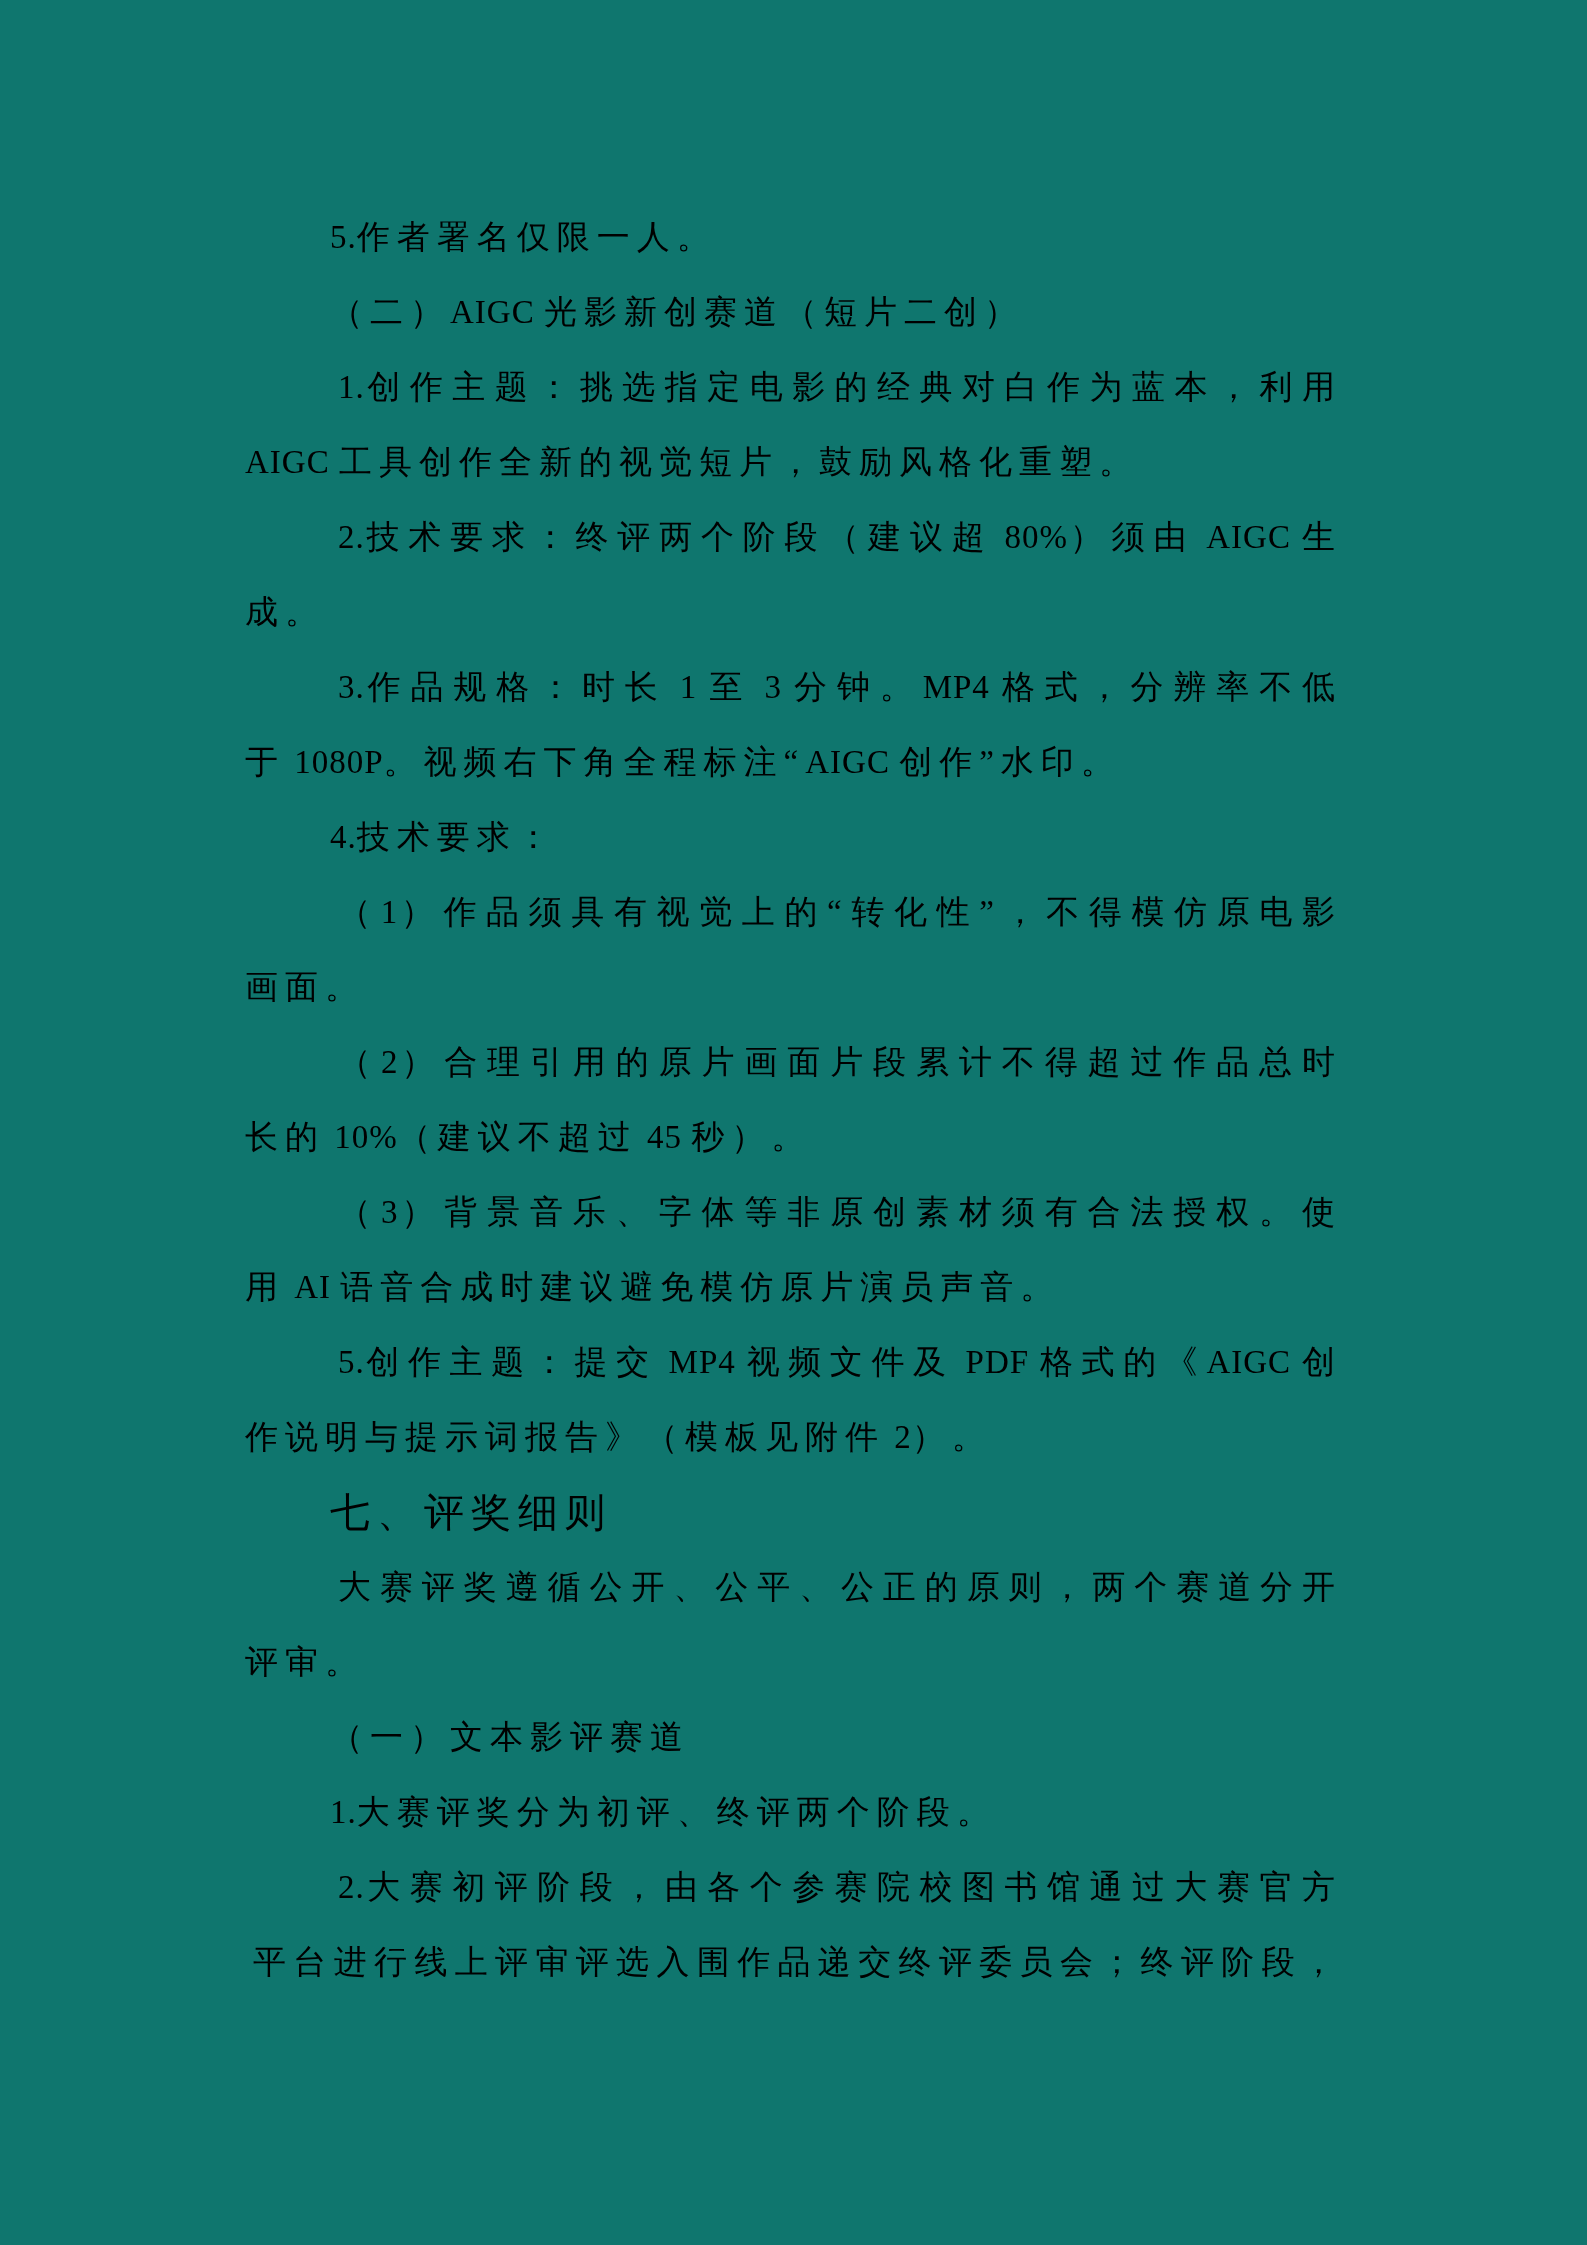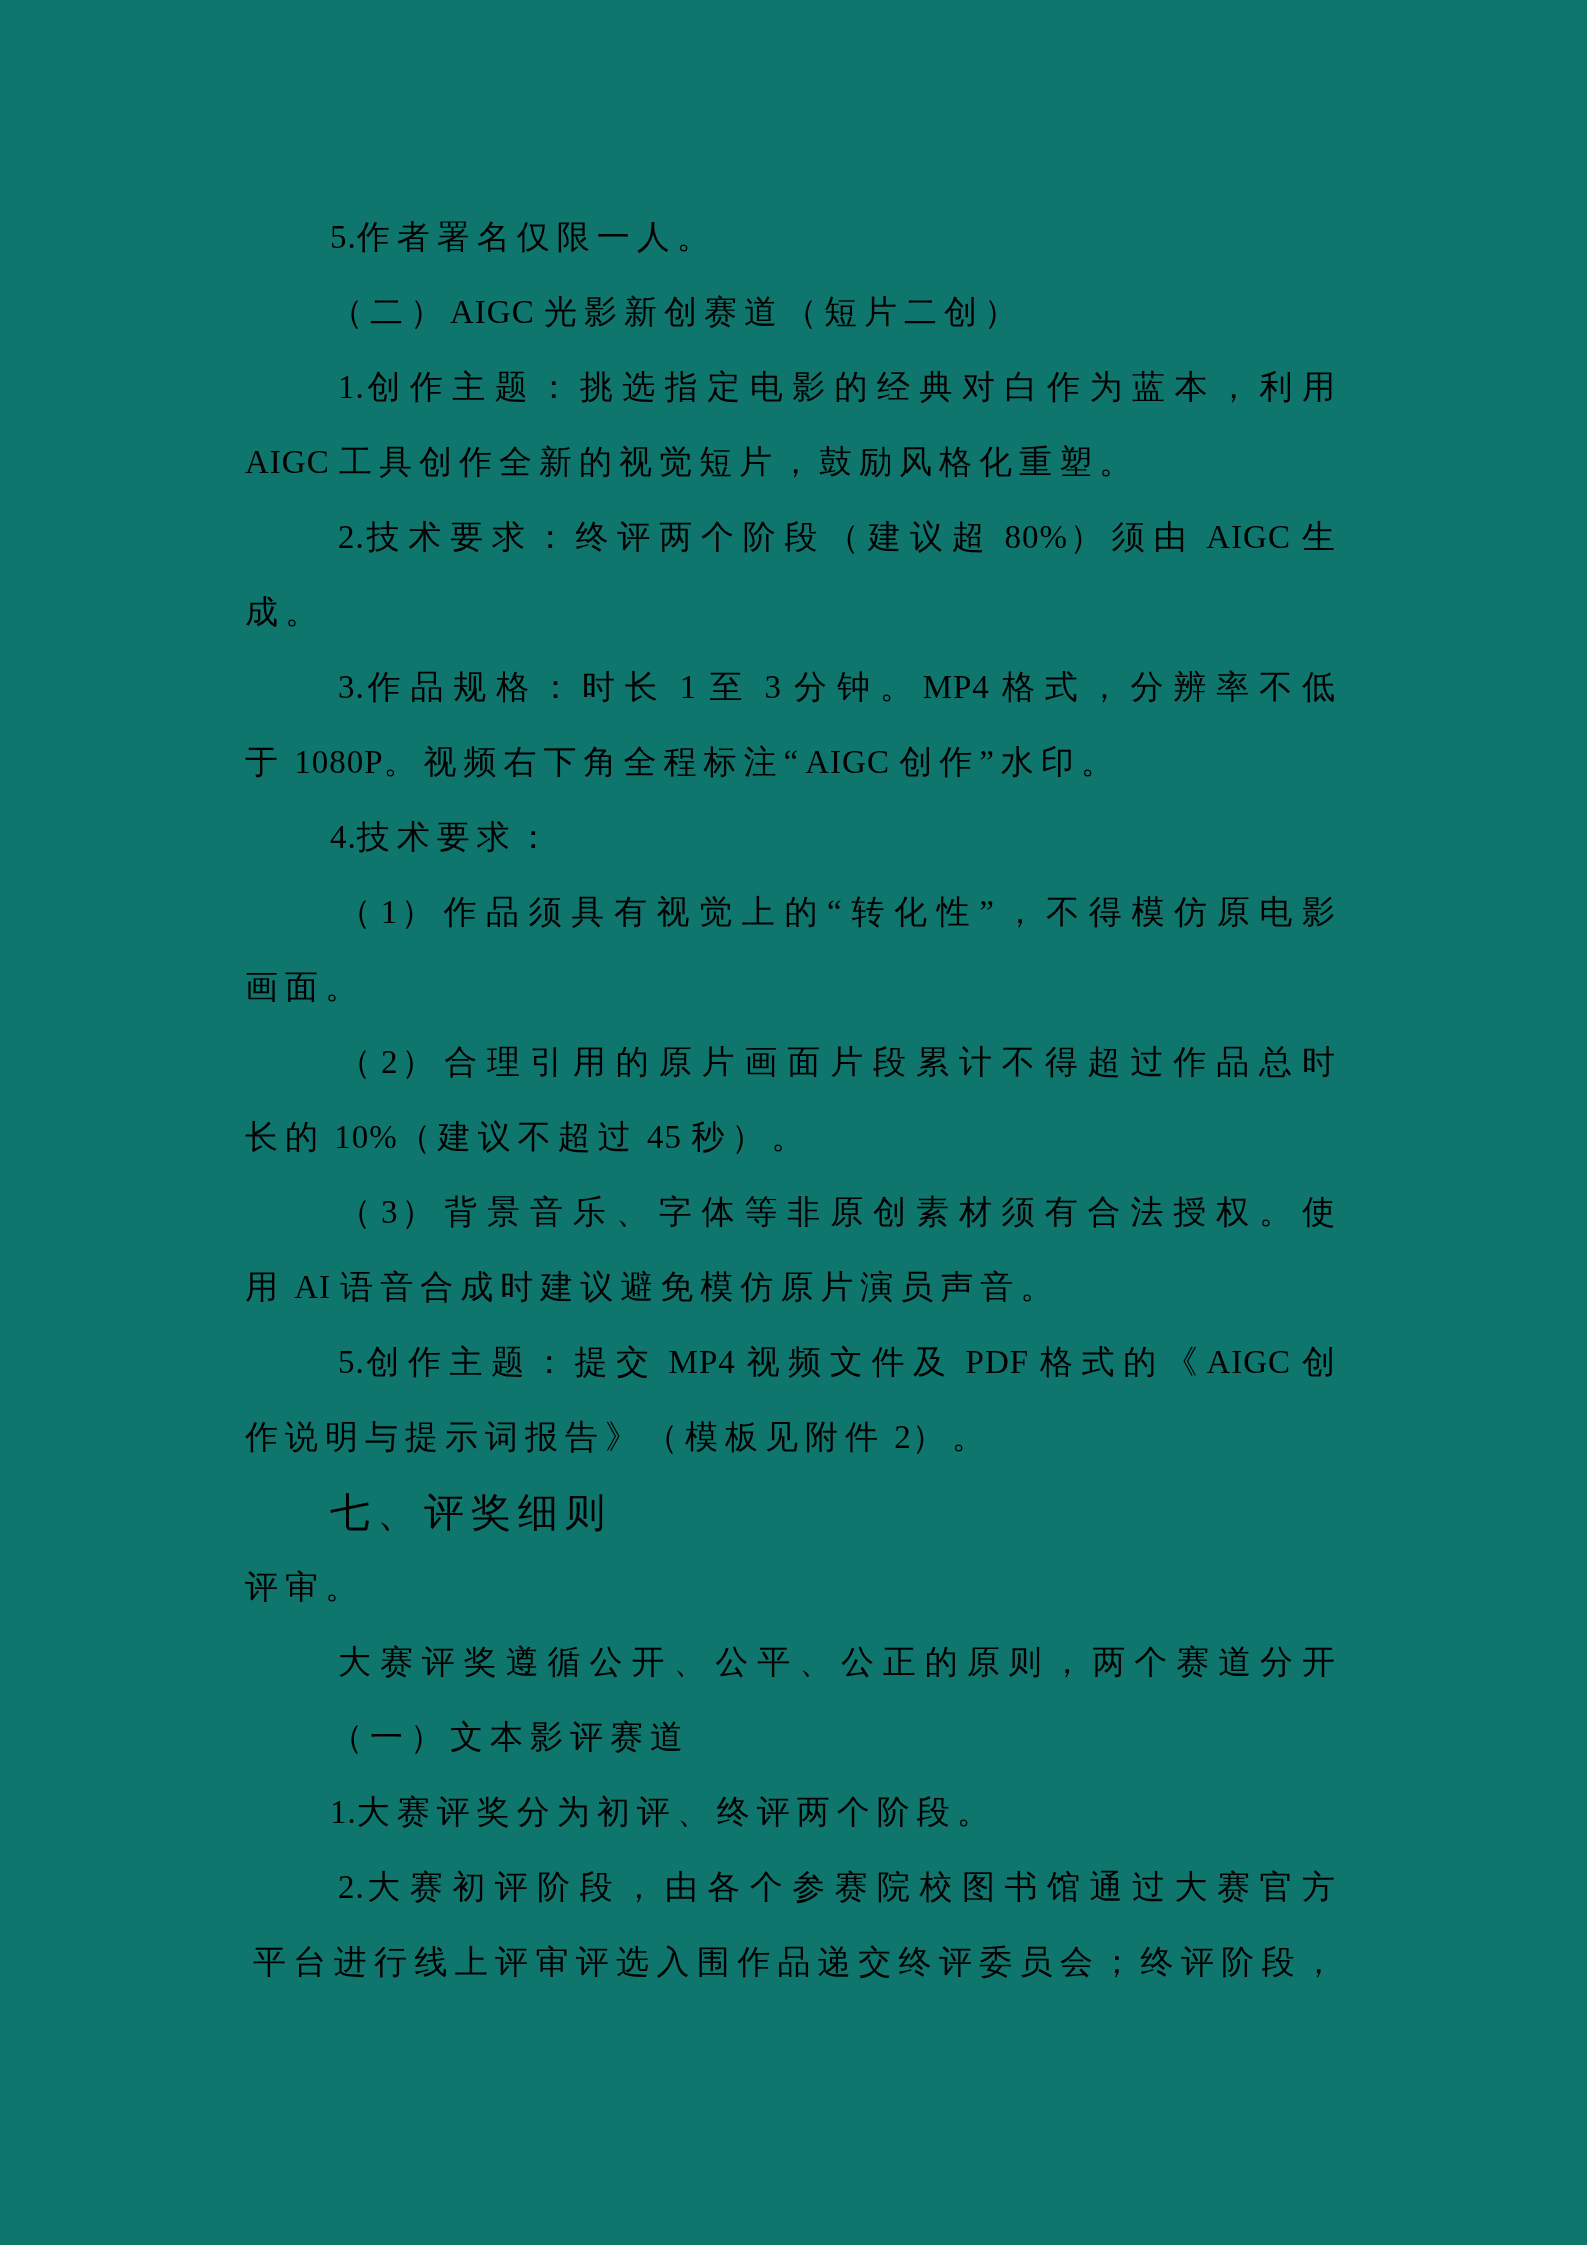--- a/index.html
+++ b/index.html
@@ -70,20 +70,20 @@
       <div class="line body indent"><span class="seg b"><span class="lat">4.</span><span>技术要求：</span></span></div>
       <div class="line body indent fill"><span class="seg"><span>（</span><span class="lat">1</span><span>）作品须具有视觉上的“转化性”，不得模仿原电影</span></span></div>
       <div class="line body"><span class="seg"><span>画面。</span></span></div>
       <div class="line body indent fill"><span class="seg"><span>（</span><span class="lat">2</span><span>）合理引用的原片画面片段累计不得超过作品总时</span></span></div>
       <div class="line body"><span class="seg"><span>长的</span><span class="lat"> 10%</span><span>（建议不超过</span><span class="lat"> 45 </span><span>秒）。</span></span></div>
       <div class="line body indent fill"><span class="seg"><span>（</span><span class="lat">3</span><span>）背景音乐、字体等非原创素材须有合法授权。使</span></span></div>
       <div class="line body"><span class="seg"><span>用</span><span class="lat"> AI </span><span>语音合成时建议避免模仿原片演员声音。</span></span></div>
       <div class="line body indent fill"><span class="seg b"><span class="lat">5.</span><span>创作主题：</span></span><span class="seg"><span>提交</span><span class="lat"> MP4 </span><span>视频文件及</span><span class="lat"> PDF </span><span>格式的《</span><span class="lat">AIGC </span><span>创</span></span></div>
       <div class="line body"><span class="seg"><span>作说明与提示词报告》（模板见附件</span><span class="lat"> 2</span><span>）。</span></span></div>
       <div class="line h1 indent"><span class="seg b"><span>七、评奖细则</span></span></div>
+      <div class="line body indent fill"><span class="seg"><span>大赛评奖遵循公开、公平、公正的原则，两个赛道分开</span></span></div>
       <div class="line body"><span class="seg"><span>评审。</span></span></div>
-      <div class="line body indent fill"><span class="seg"><span>大赛评奖遵循公开、公平、公正的原则，两个赛道分开</span></span></div>
       <div class="line bold-heading indent"><span class="seg b"><span>（一）文本影评赛道</span></span></div>
       <div class="line body indent"><span class="seg"><span class="lat">1.</span><span>大赛评奖分为初评、终评两个阶段。</span></span></div>
       <div class="line body indent fill"><span class="seg"><span class="lat">2.</span><span>大赛初评阶段，由各个参赛院校图书馆通过大赛官方</span></span></div>
       <div class="line body fill"><span class="seg"><span>平台进行线上评审评选入围作品递交终评委员会；终评阶段，</span></span></div>
     </div>
 </div>
 
 </body></html>

